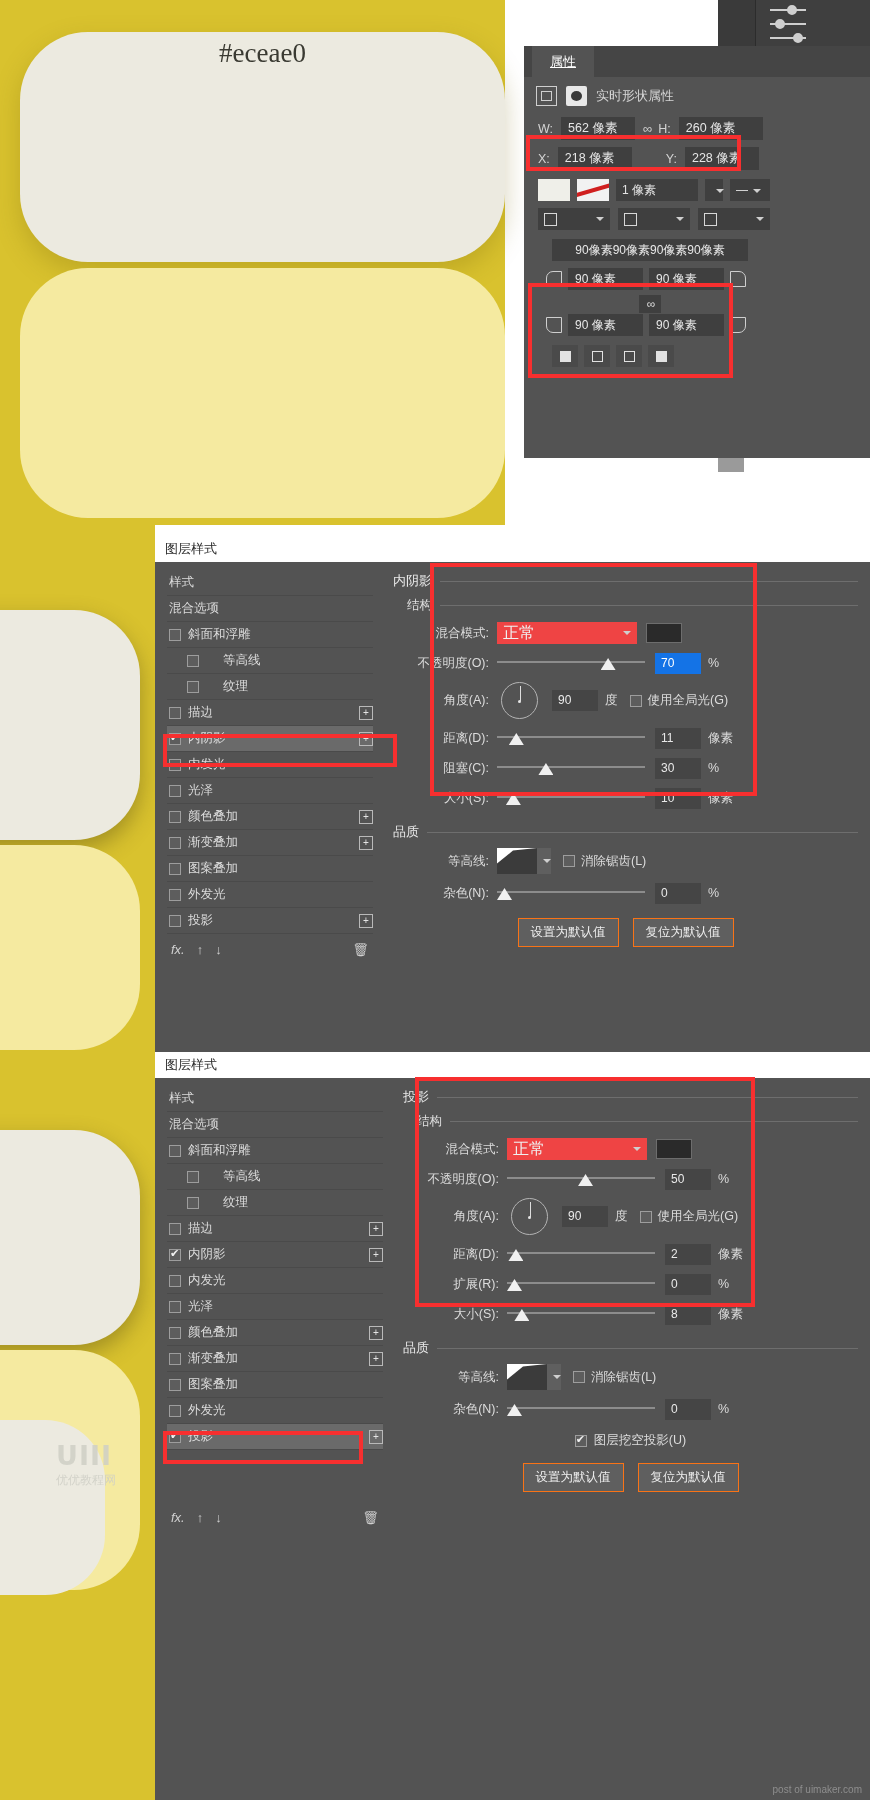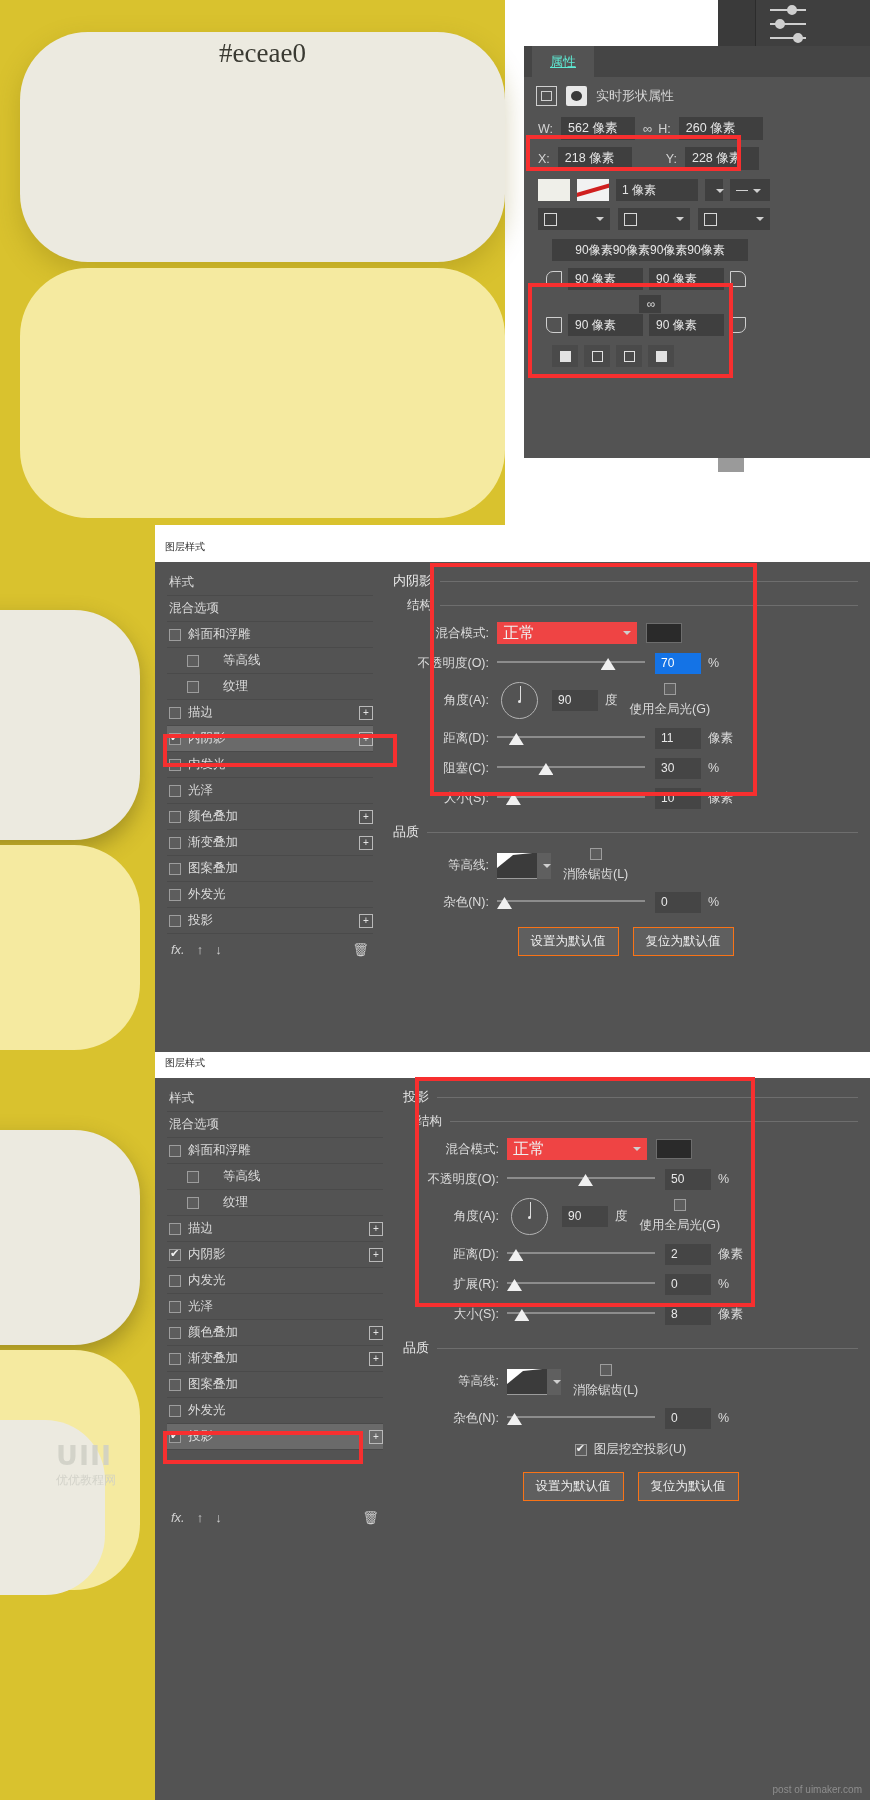--- a/index.html
+++ b/index.html
@@ -54,21 +54,21 @@
   }
 
   
   .ps-panel { position: absolute; background: #535353; color: #d6d6d6; }
 
   
   #props { left: 524px; top: 46px; width: 346px; height: 412px; background: #535353; }
   #props .tabbar { height: 31px; background: #454545; position: relative; }
   #props .tab {
     position: absolute; left: 8px; top: 0; height: 31px; padding: 0 18px;
-    line-height: 31px; font-size: 13px; background: #535353; color: #5eead4; text-decoration: underline;
+    line-height: 31px; font-size: 13px; background: #535353; color: #ffffff; text-decoration: underline;
   }
   #props .hdr { display: flex; align-items: center; gap: 9px; padding: 9px 12px; font-size: 13px; }
   .ic-box { width: 21px; height: 20px; border: 1px solid #cfcfcf; position: relative; }
   .ic-box::before, .ic-box::after { content: ""; position: absolute; background: #cfcfcf; }
   .ic-box::before { left: 4px; right: 4px; top: 4px; bottom: 4px; border: 1px solid #cfcfcf; background: none; }
   .ic-fill { width: 21px; height: 20px; background: #e8e8e8; border-radius: 2px; position: relative; }
   .ic-fill::after { content: ""; position: absolute; left: 5px; top: 5px; width: 11px; height: 10px; border-radius: 50%; background: #3a3a3a; }
 
   .fld {
     background: #3f3f3f; color: #e6e6e6; font-size: 12.5px;
@@ -109,21 +109,21 @@
   .pathop.o i { background: none; }
 
   
   .toolsliver { position: absolute; left: 718px; top: 0; width: 152px; height: 46px; background: #3a3a3a; }
   .toolsliver2 { position: absolute; left: 755px; top: 0; width: 115px; height: 140px; background: #3f3f3f; border-left: 1px solid #2c2c2c; }
 
   .right-gap { position: absolute; left: 718px; top: 458px; width: 26px; height: 14px; background: #9a9a9a; }
 
   
   .dlg { position: absolute; background: #535353; }
-  .dlg .titlebar { height: 26px; background: #fff; color: #2a2a2a; font-size: 10px; padding: 4px 0 0 10px; }
+  .dlg .titlebar { height: 26px; background: #fff; color: #2a2a2a; font-size: 13px; padding: 4px 0 0 10px; }
   .dlg .body { display: flex; }
   .sidebar { width: 228px; background: #535353; padding: 8px 10px 0 12px; }
   .side-item {
     height: 26px; display: flex; align-items: center; gap: 7px;
     font-size: 12.5px; color: #dcdcdc; border-bottom: 1px solid #4a4a4a; position: relative;
   }
   .side-item.plain { padding-left: 2px; }
   .side-item.indent { padding-left: 20px; gap: 24px; }
   .side-item.active { background: #6a6a6a; }
   .cbox { width: 12px; height: 12px; border: 1px solid #9d9d9d; background: #5d5d5d; flex: none; position: relative; }
@@ -144,21 +144,21 @@
   .colorchip { width: 36px; height: 20px; background: #2a2a2a; margin-left: 9px; border: 1px solid #6d6d6d; }
   .slider { width: 148px; height: 22px; position: relative; }
   .slider .trk { position: absolute; left: 0; right: 0; top: 9px; height: 2px; background: #8c8c8c; }
   .slider .knob { position: absolute; top: 6px; width: 15px; height: 12px; background: #f0f0f0; clip-path: polygon(50% 0, 100% 100%, 0 100%); }
   .numf { width: 46px; height: 21px; line-height: 21px; background: #454545; color: #e9e9e9; font-size: 12px; padding-left: 6px; margin-left: 10px; }
   .numf.hl { background: #1473e6; color: #fff; }
   .unit { margin-left: 7px; font-size: 12.5px; color: #dcdcdc; }
   .dial { width: 37px; height: 37px; border-radius: 50%; border: 1px solid #b4b4b4; position: relative; margin-left: 4px; }
   .dial::after { content: ""; position: absolute; left: 50%; top: 3px; width: 1px; height: 15px; background: #dedede; }
   .dial::before { content: ""; position: absolute; left: 50%; top: 17px; width: 3px; height: 3px; margin-left: -1.5px; border-radius: 50%; background: #e6e6e6; }
-  .ckrow { display: flex; align-items: center; gap: 6px; font-size: 12.5px; color: #dcdcdc; margin-left: 12px; flex-direction: column; }
+  .ckrow { display: flex; align-items: center; gap: 6px; font-size: 12.5px; color: #dcdcdc; margin-left: 12px; }
 
   .contour-box { width: 40px; height: 26px; background: #fff; position: relative; overflow: hidden; }
   .contour-box::after { content: ""; position: absolute; left: 0; bottom: 0; width: 100%; height: 100%; background: #3b3b3b; clip-path: polygon(0 100%, 0 60%, 40% 10%, 100% 0, 100% 100%); }
   .mini-chev { width: 14px; height: 26px; background: #5f5f5f; display: flex; align-items: center; justify-content: center; }
 
   .btnrow { display: flex; gap: 14px; justify-content: center; margin-top: 14px; }
   .ps-btn { background: #5f5f5f; color: #ededed; font-size: 12.5px; padding: 5px 12px; border: 1px solid #f97316; }
 
   
   .hl-rect { position: absolute; border: 4px solid #f72f2f; pointer-events: none; }

